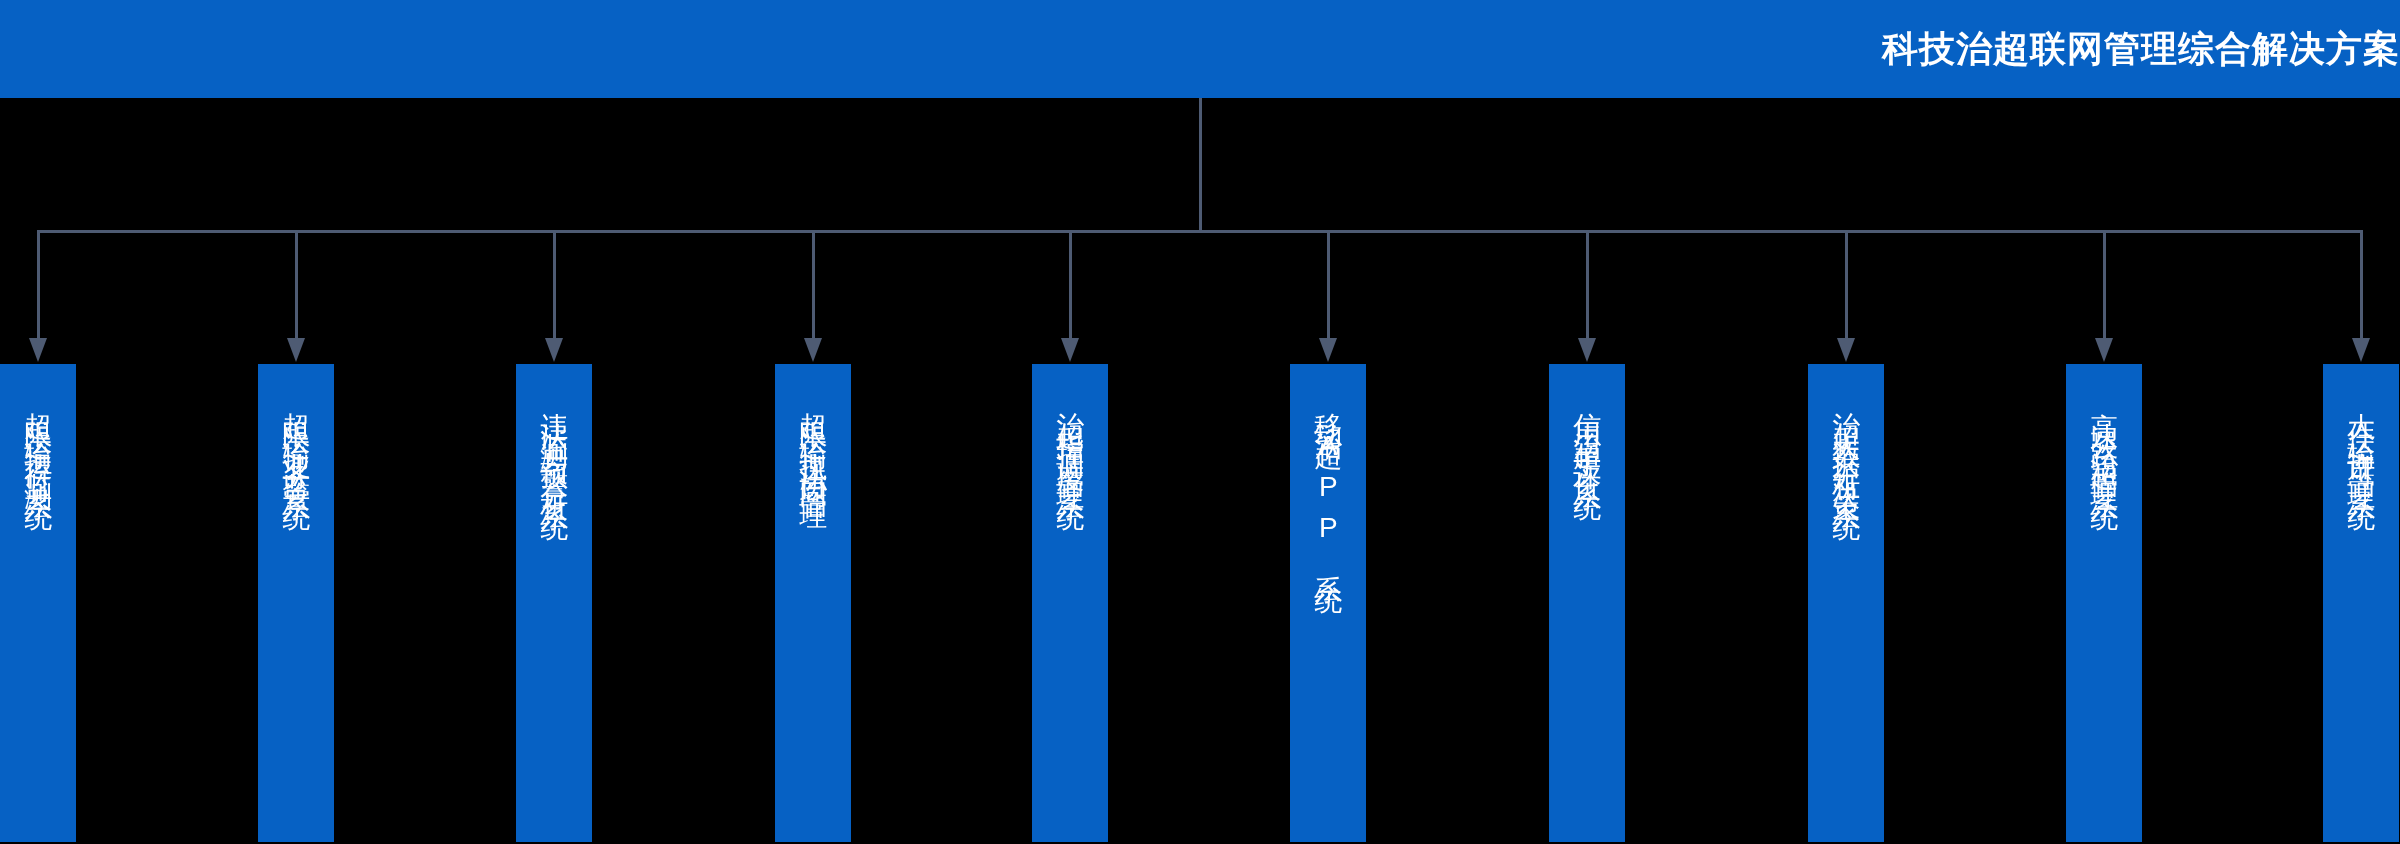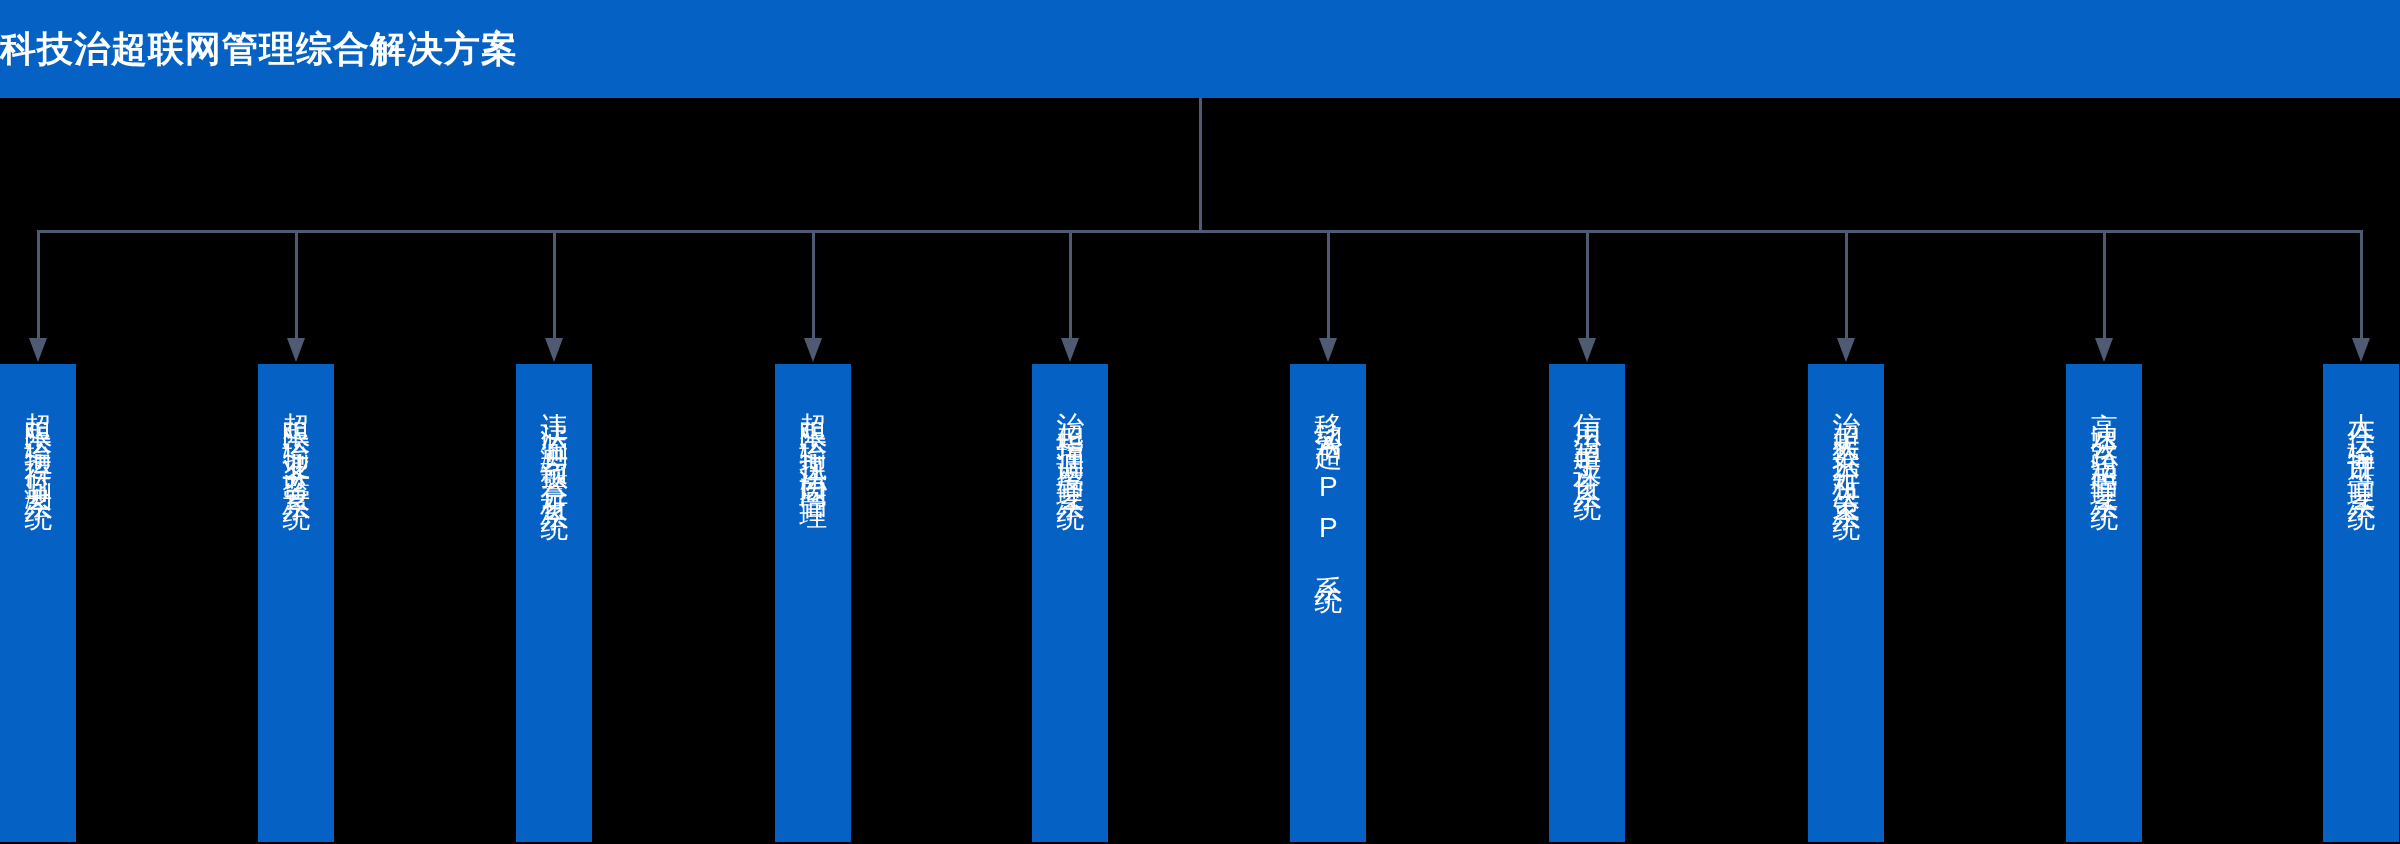--- a/index.html
+++ b/index.html
@@ -11,21 +11,21 @@
   *{margin:0;padding:0;box-sizing:border-box;}
   html,body{background:var(--c-bg);}
   body{
     font-family:"Liberation Sans","DejaVu Sans",sans-serif;
     width:2400px;height:844px;position:relative;overflow:hidden;
   }
   .stage{position:absolute;inset:0;background:var(--c-bg);}
   .header{
     position:absolute;left:0;top:0;width:2400px;height:98px;
     background:var(--c-primary);
-    display:flex;align-items:center;justify-content:flex-start;
+    display:flex;align-items:center;justify-content:flex-end;
   }
   .title{
     color:var(--c-text);font-size:36px;font-weight:bold;letter-spacing:1px;
     white-space:nowrap;
   }
   .stem{
     position:absolute;width:3px;background:var(--c-connector);
     left:1198.5px;top:98px;height:134px;
   }
   .hline{

